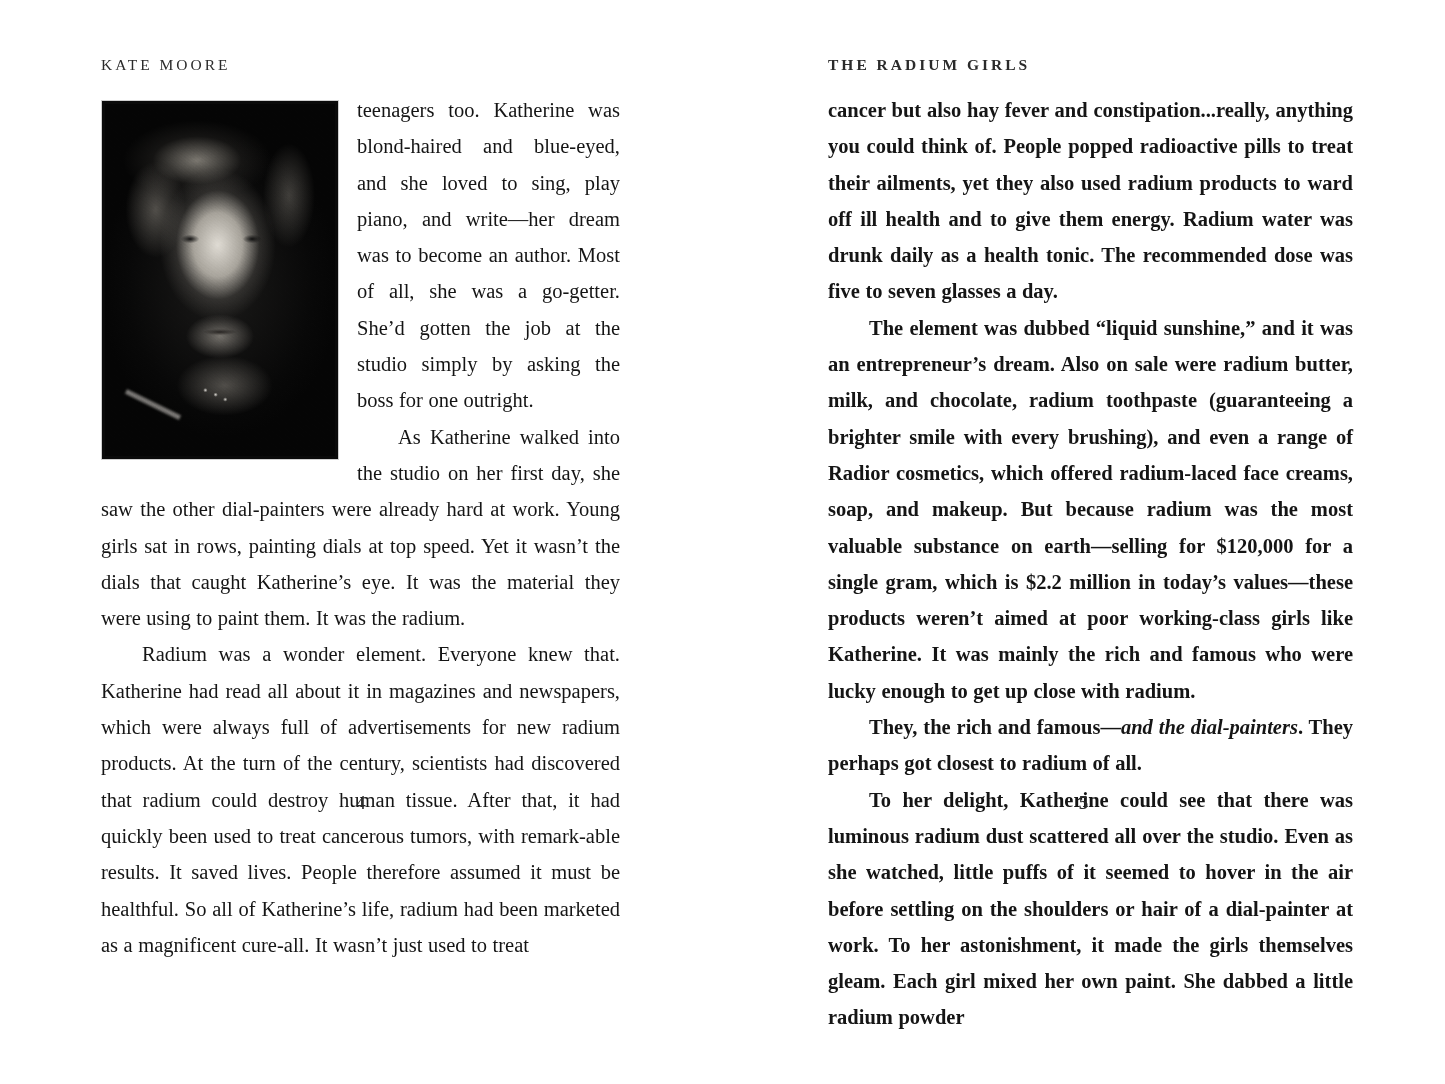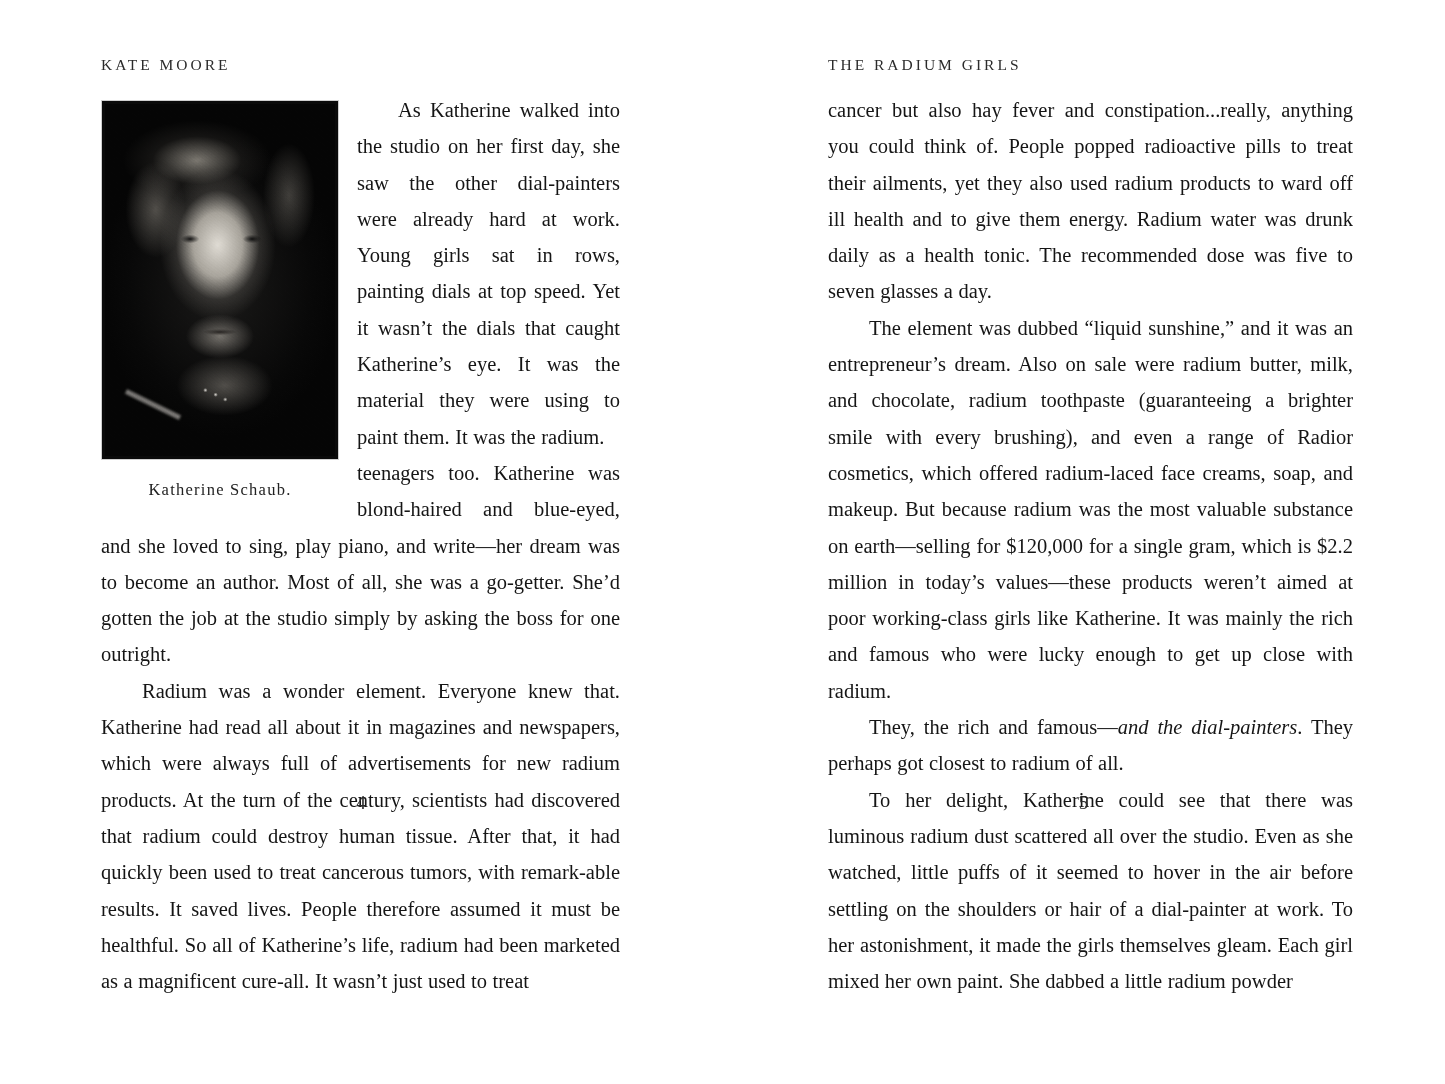--- a/index.html
+++ b/index.html
@@ -21,21 +21,21 @@
     inset: 0;
     display: flex;
   }
 
   .page {
     position: relative;
     box-sizing: border-box;
     height: 860px;
   }
   .page-left  { width: 722px; padding: 0 102px 0 101px; }
-  .page-right { width: 723px; padding: 0 92px 0 106px; }
+  .page-right { width: 723px; padding: 0 92px 0 106px; font-weight: bold; }
 
   .running-head {
     font-family: "Liberation Serif", "DejaVu Serif", serif;
     font-size: 15.5px;
     letter-spacing: 3.0px;
     color: #2b2b2b;
     text-align: left;
     margin: 0;
     padding-top: 56px;
     height: 22px;
@@ -184,26 +184,25 @@
       <div class="figure">
         <div class="photo-frame">
           <div class="photo-inner">
             <div class="photo-eyes"></div>
             <div class="photo-mouth"></div>
             <div class="photo-collar"></div>
             <div class="photo-beads"></div>
             <div class="photo-grain"></div>
           </div>
         </div>
-        <div class="caption">Katherine Schaub.</div>
       </div>
 
+      <p class="ptext noindent">teenagers too. Katherine was blond-haired and blue-eyed, and she loved to sing, play piano, and write—her dream was to become an author. Most of all, she was a go-getter. She’d gotten the job at the studio simply by asking the boss for one outright.</p>
+
       <p class="ptext indent">As Katherine walked into the studio on her first day, she saw the other dial-painters were already hard at work. Young girls sat in rows, painting dials at top speed. Yet it wasn’t the dials that caught Katherine’s eye. It was the material they were using to paint them. It was the radium.</p>
-
-      <p class="ptext noindent">teenagers too. Katherine was blond-haired and blue-eyed, and she loved to sing, play piano, and write—her dream was to become an author. Most of all, she was a go-getter. She’d gotten the job at the studio simply by asking the boss for one outright.</p>
 
       <p class="ptext indent">Radium was a wonder element. Everyone knew that. Katherine had read all about it in magazines and newspapers, which were always full of advertisements for new radium products. At the turn of the century, scientists had discovered that radium could destroy human tissue. After that, it had quickly been used to treat cancerous tumors, with remark-able results. It saved lives. People therefore assumed it must be healthful. So all of Katherine’s life, radium had been marketed as a magnificent cure-all. It wasn’t just used to treat</p>
     </div>
 
     <div class="folio folio-left">4</div>
   </div>
 
   <div class="page page-right">
     <div class="running-head">THE RADIUM GIRLS</div>
 

